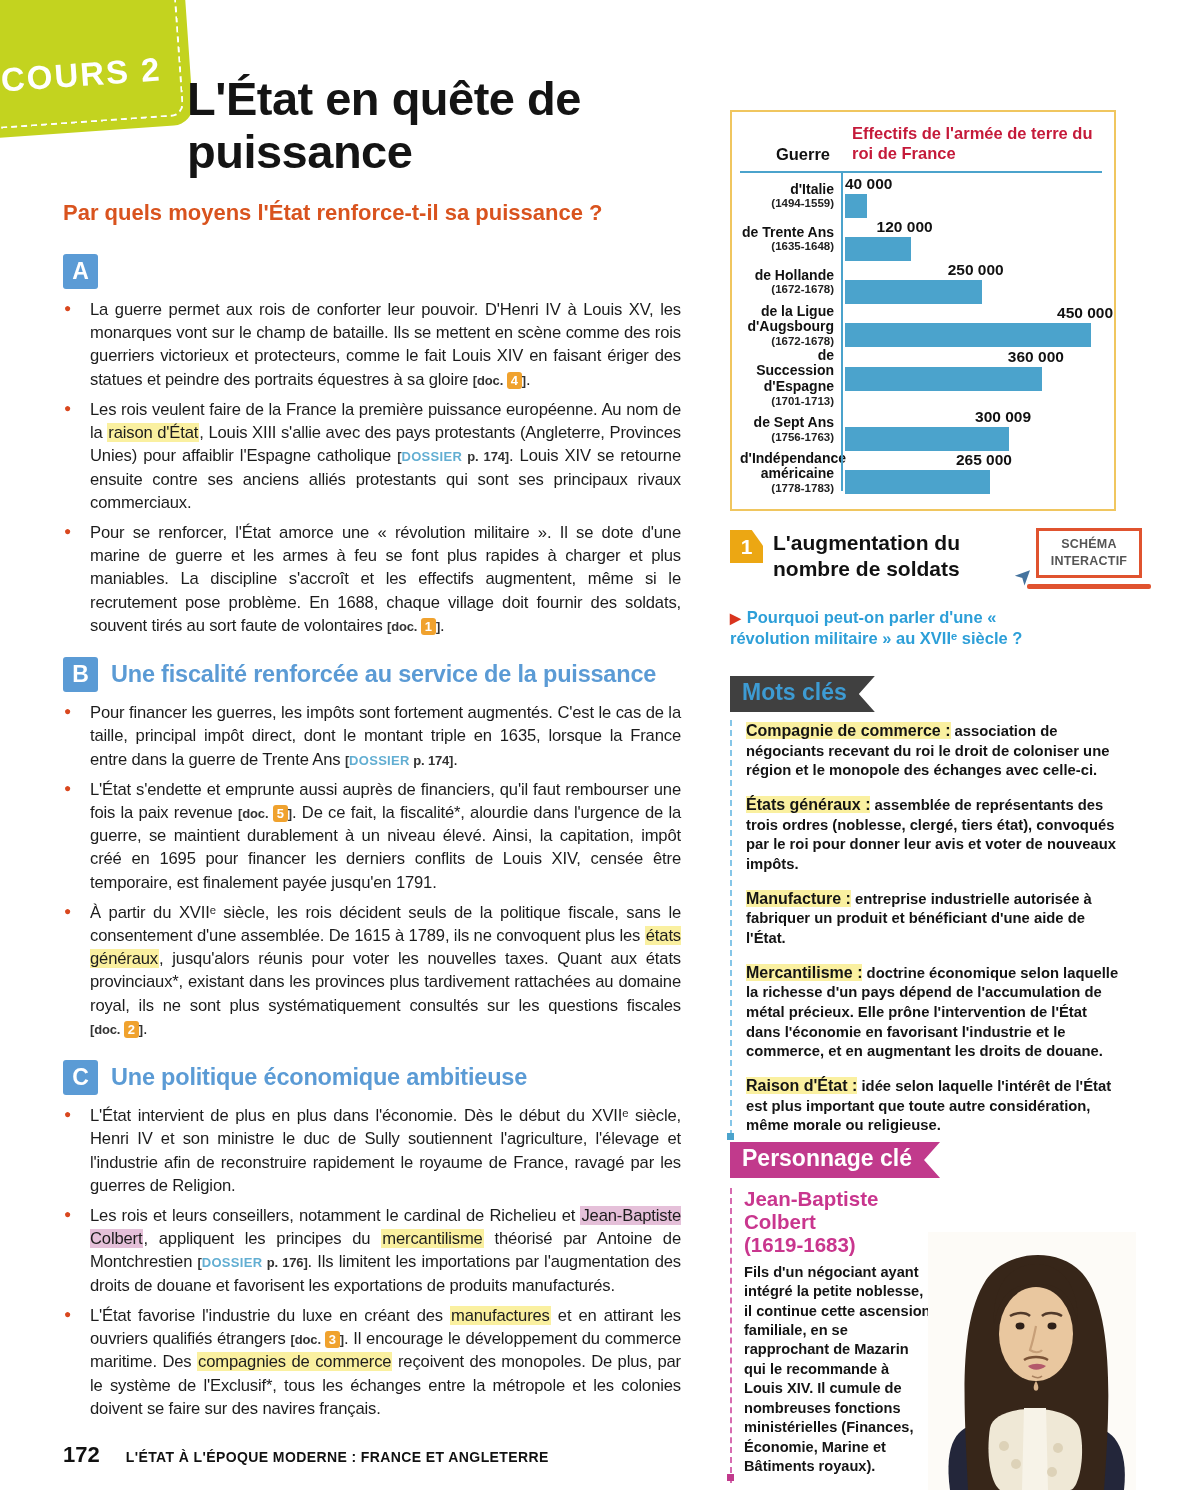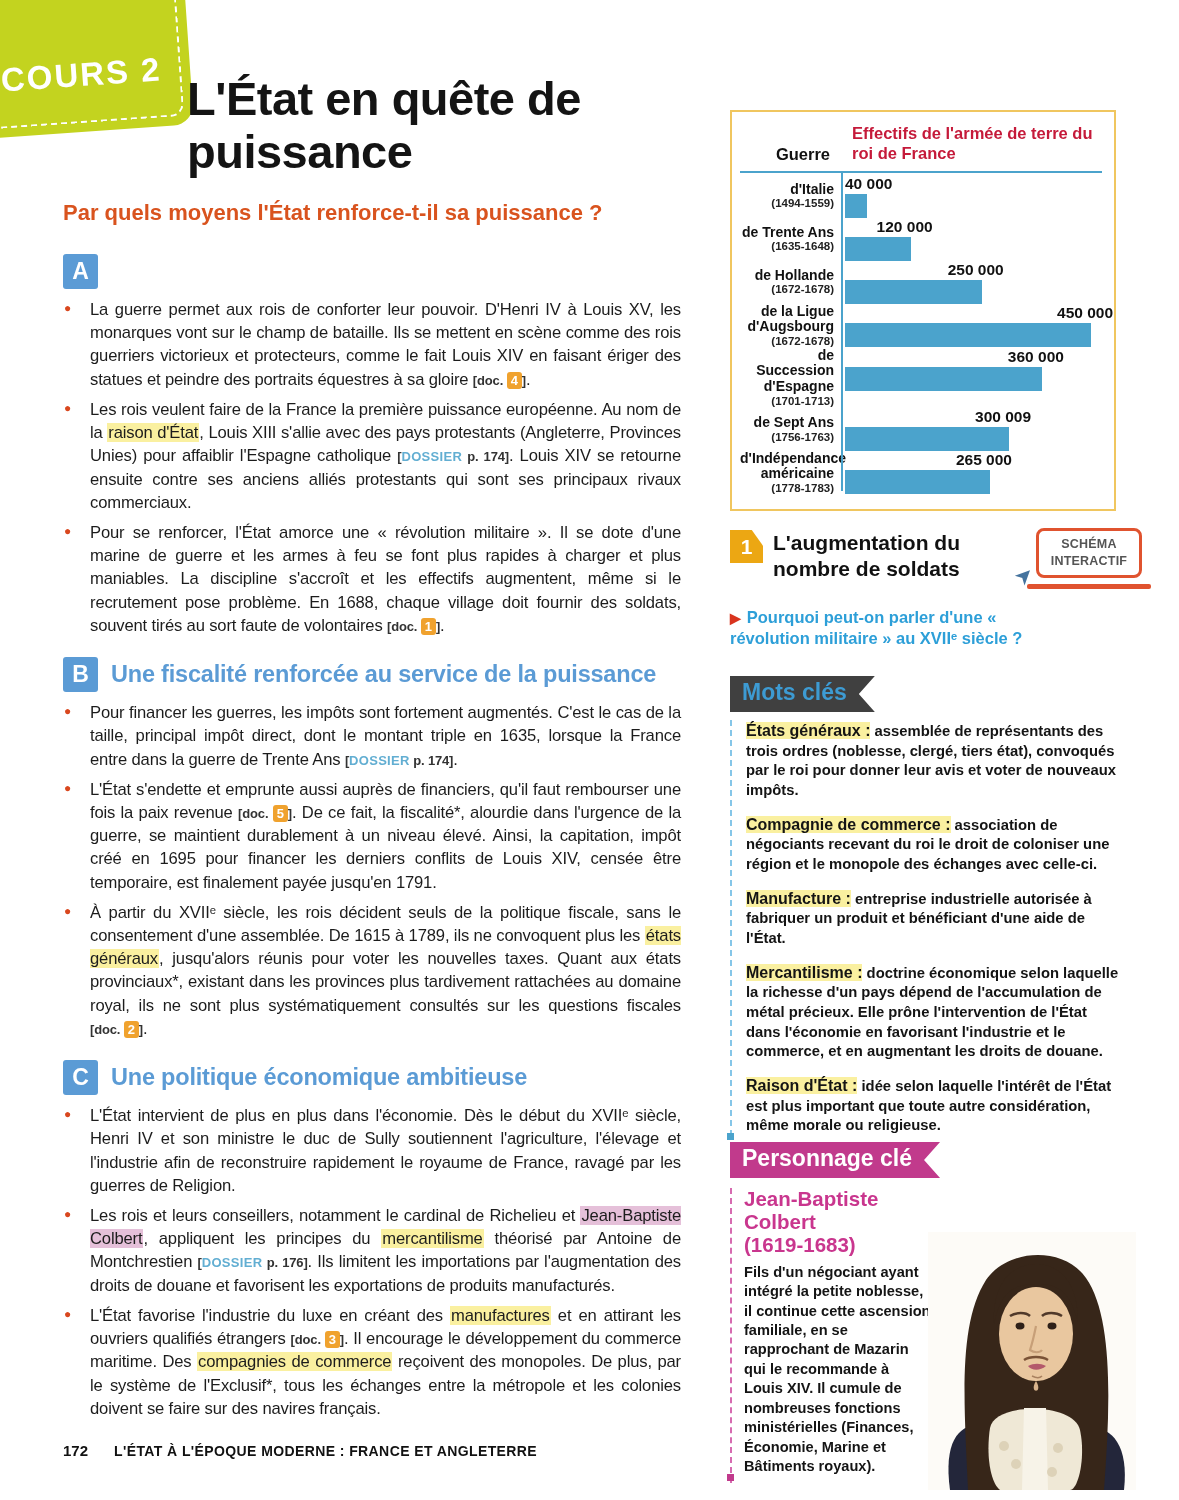--- a/index.html
+++ b/index.html
@@ -56,21 +56,21 @@
   .fig-caption{position:absolute;left:730px;top:530px;width:268px;}
   .fig-num{float:left;width:33px;height:33px;background:#eca713;color:#fff;font-size:21px;font-weight:800;
     display:flex;align-items:center;justify-content:center;margin-right:10px;
     clip-path:polygon(0 0,66% 0,100% 48%,100% 100%,0 100%);}
   .fig-text{font-size:21px;font-weight:800;line-height:1.22;color:#111;padding-left:12px;}
   .fig-question{position:absolute;left:730px;top:607px;width:300px;font-size:16.5px;font-weight:700;
     color:#2d9fd8;line-height:1.28;}
   .fig-question .tri{color:#d9341e;font-size:14px;margin-right:6px;}
 
   .schema-btn{position:absolute;left:1036px;top:528px;width:106px;}
-  .schema-box{border:3px solid #e0532f;border-radius:8px;background:#fff;padding:5px 2px;
+  .schema-box{border:3px solid #e0532f;border-radius:0;background:#fff;padding:5px 2px;
     text-align:center;font-size:12.5px;font-weight:700;color:#555;line-height:1.35;letter-spacing:0.2px;}
   .schema-underline{height:5px;background:#e0532f;width:124px;margin-left:-9px;margin-top:6px;border-radius:2px;}
   .schema-arrow{position:absolute;left:-20px;bottom:2px;color:#44739e;font-size:19px;font-weight:800;
     transform:rotate(-45deg);}
 
   
   .keywords{position:absolute;left:730px;top:676px;width:392px;}
   .ribbon{display:inline-block;font-size:23px;font-weight:800;padding:3px 28px 6px 12px;
     clip-path:polygon(0 0,100% 0,calc(100% - 16px) 50%,100% 100%,0 100%);}
   .ribbon-yellow{background:#404040;color:#3d9bd3;}
@@ -83,21 +83,21 @@
   .person{position:absolute;left:730px;top:1142px;width:400px;}
   .ribbon-pink{background:#c13a8c;color:#ffffff;}
   .person-body{margin-top:10px;border-left:2px dashed #d66bb0;padding-left:12px;position:relative;min-height:295px;}
   .person-body::after{content:"";position:absolute;left:-5px;bottom:2px;width:7px;height:7px;background:#c13a8c;}
   .person-name{width:200px;font-size:20.5px;font-weight:800;color:#c9368e;line-height:1.12;}
   .person-bio{width:188px;margin-top:6px;font-size:14.6px;font-weight:700;line-height:1.33;color:#141414;}
   .portrait{position:absolute;left:196px;top:44px;width:208px;height:258px;}
 
   
   .footer{position:absolute;left:63px;top:1442px;display:flex;align-items:baseline;}
-  .footer .pnum{font-size:15px;font-weight:800;color:#111;}
+  .footer .pnum{font-size:22px;font-weight:800;color:#111;}
   .footer .ptxt{margin-left:26px;font-size:14px;font-weight:800;letter-spacing:0.4px;color:#111;}
 </style>
 </head>
 <body>
 
 <div class="page">
 
   <div class="cours-badge">
     <span>COURS 2</span>
   </div>
@@ -225,22 +225,22 @@
 
   <div class="schema-btn">
     <div class="schema-box">SCHÉMA INTERACTIF</div>
     <div class="schema-underline"></div>
     <span class="schema-arrow">➤</span>
   </div>
 
   <div class="keywords">
     <div class="ribbon ribbon-yellow">Mots clés</div>
     <div class="kw-body" id="keyword-items">
+        <div class="kw-item"><span class="kw-term">Compagnie de commerce :</span> association de négociants recevant du roi le droit de coloniser une région et le monopole des échanges avec celle-ci.</div>
         <div class="kw-item"><span class="kw-term">États généraux :</span> assemblée de représentants des trois ordres (noblesse, clergé, tiers état), convoqués par le roi pour donner leur avis et voter de nouveaux impôts.</div>
-        <div class="kw-item"><span class="kw-term">Compagnie de commerce :</span> association de négociants recevant du roi le droit de coloniser une région et le monopole des échanges avec celle-ci.</div>
         <div class="kw-item"><span class="kw-term">Manufacture :</span> entreprise industrielle autorisée à fabriquer un produit et bénéficiant d'une aide de l'État.</div>
         <div class="kw-item"><span class="kw-term">Mercantilisme :</span> doctrine économique selon laquelle la richesse d'un pays dépend de l'accumulation de métal précieux. Elle prône l'intervention de l'État dans l'économie en favorisant l'industrie et le commerce, et en augmentant les droits de douane.</div>
         <div class="kw-item"><span class="kw-term">Raison d'État :</span> idée selon laquelle l'intérêt de l'État est plus important que toute autre considération, même morale ou religieuse.</div>
       </div>
   </div>
 
   <div class="person">
     <div class="ribbon ribbon-pink">Personnage clé</div>
     <div class="person-body">
       <div class="person-name">

